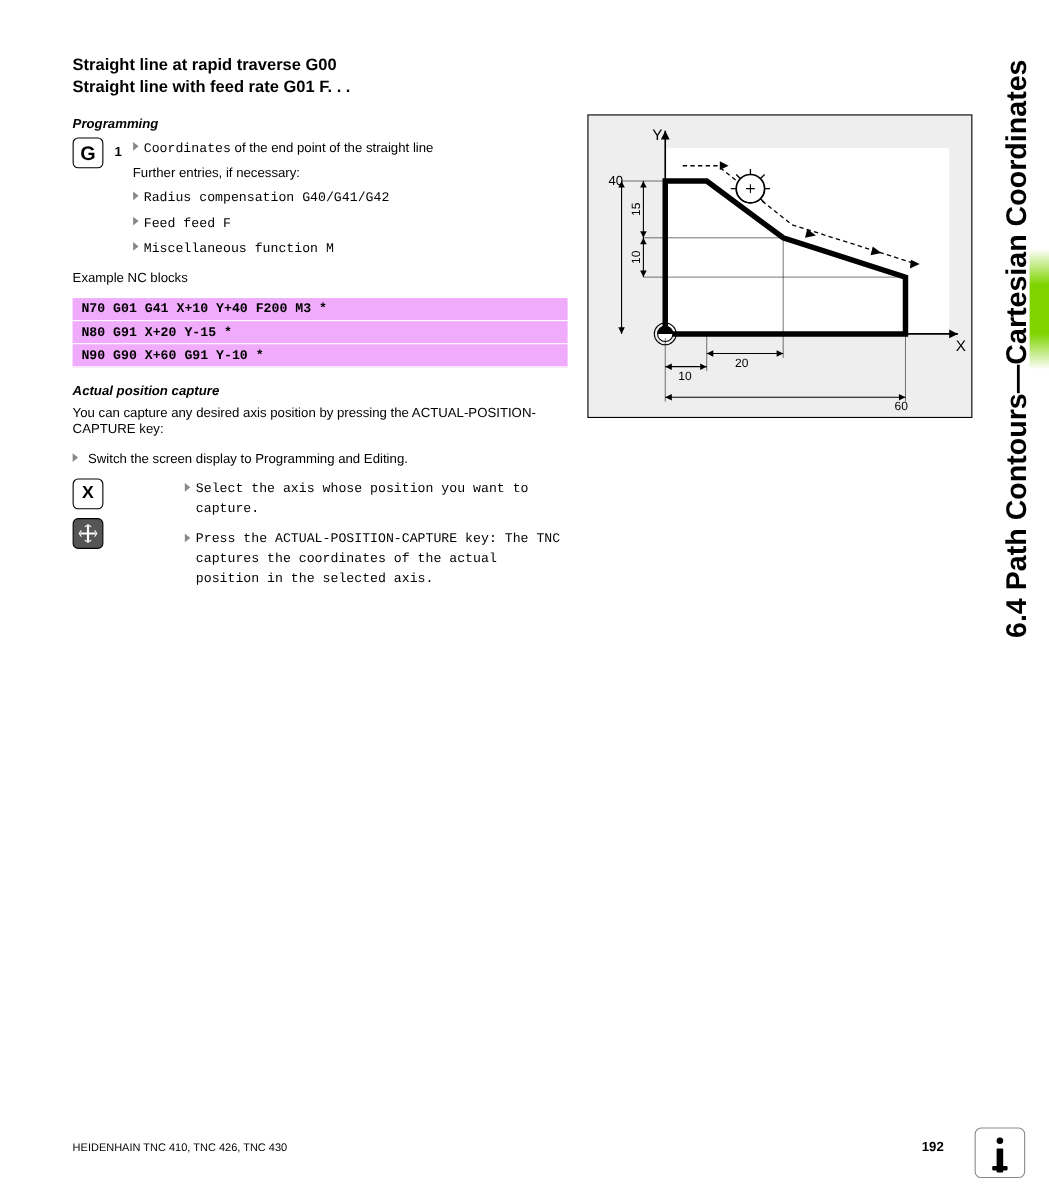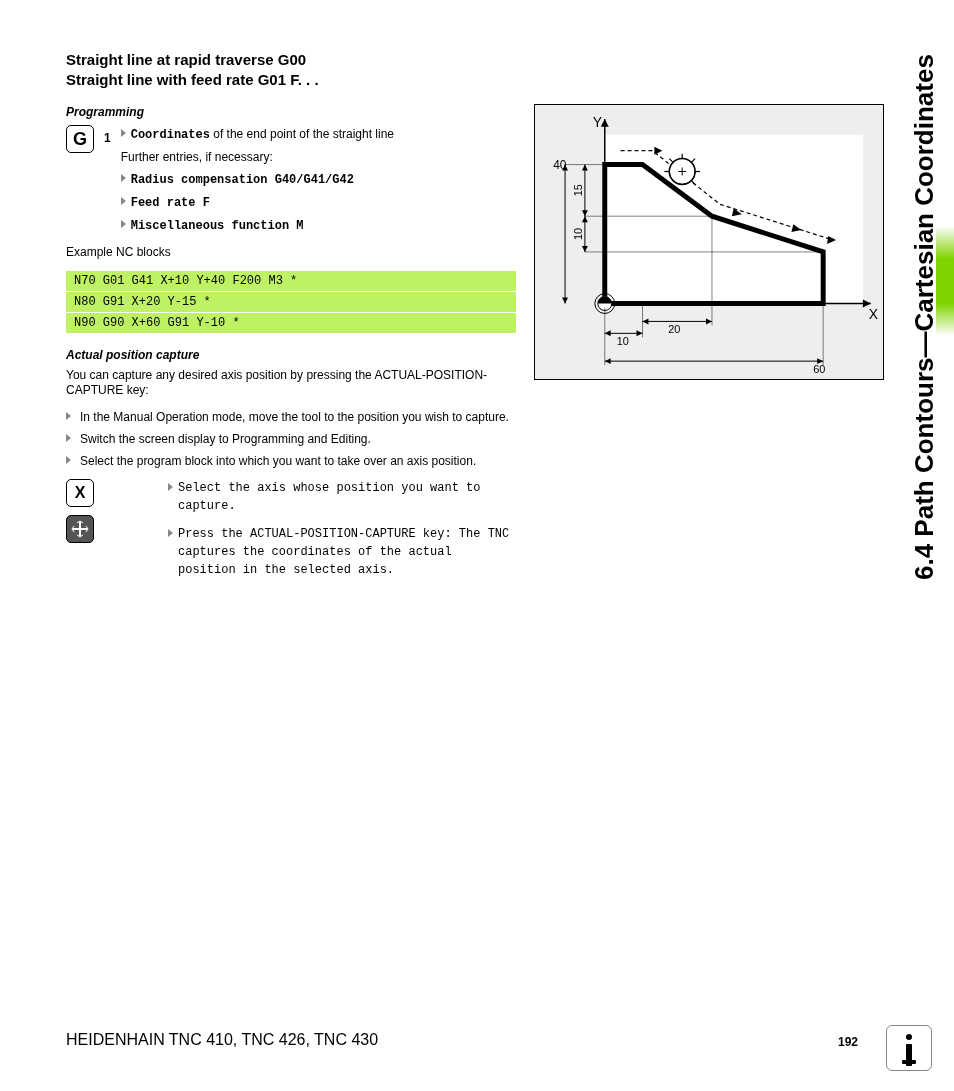--- a/index.html
+++ b/index.html
@@ -53,28 +53,28 @@
   .prog-line {
     font-size: 12px;
     line-height: 1.5;
     margin-bottom: 4px;
     position: relative;
     padding-left: 10px;
   }
   .tri { position: absolute; left: 0; top: 4px; width: 0; height: 0;
          border-top: 4px solid transparent; border-bottom: 4px solid transparent;
          border-left: 5px solid #888; }
-  .mono { font-family: "Courier New", monospace; font-weight: bold; font-size: 12px; }
+  .mono { font-family: "Courier New", monospace; font-weight: normal; font-size: 12px; }
   .nc-block {
-    background: #bef264;
+    background: #f0abfc;
     border-bottom: 1px solid #fff;
     padding: 3px 8px;
     font-family: "Courier New", monospace;
     font-size: 12px;
-    font-weight: normal;
+    font-weight: bold;
   }
   .nc-wrap { margin: 6px 0 14px 0; }
   ul.arrow-list { list-style: none; margin: 0 0 10px 0; }
   ul.arrow-list li {
     position: relative; padding-left: 14px;
     font-size: 12px; line-height: 1.35; margin-bottom: 6px;
   }
   ul.arrow-list li .tri { top: 3px; }
   .capture-row { display: flex; gap: 14px; margin-bottom: 10px; align-items: flex-start; }
   .key-X, .key-plus {
@@ -114,21 +114,21 @@
     position: absolute;
     right: 0; top: 226px;
     width: 18px; height: 110px;
     background: linear-gradient(to bottom, #fff, #7fd400 30%, #7fd400 70%, #fff);
   }
 
   
   .footer {
     position: absolute;
     left: 66px; bottom: 42px;
-    font-size: 16px;
+    font-size: 10px;
   }
   .pagenum {
     position: absolute;
     right: 96px; bottom: 42px;
     font-size: 12px; font-weight: bold;
   }
   .info-icon {
     position: absolute;
     right: 22px; bottom: 20px;
     width: 46px; height: 46px;
@@ -156,43 +156,41 @@
           <span class="tri"></span>
           <span class="mono">Coordinates</span><span> of the end point of the straight line</span>
         </div>
         <div class="prog-line" style="padding-left:0">Further entries, if necessary:</div>
         <div class="prog-line">
           <span class="tri"></span>
           <span class="mono">Radius compensation G40/G41/G42</span>
         </div>
         <div class="prog-line">
           <span class="tri"></span>
-          <span class="mono">Feed rate F</span>
+          <span class="mono">Feed feed F</span>
         </div>
         <div class="prog-line">
           <span class="tri"></span>
           <span class="mono">Miscellaneous function M</span>
         </div>
       </div>
     </div>
 
     <p class="body" style="margin-top:4px">Example NC blocks</p>
     <div class="nc-wrap">
       <div class="nc-block">N70 G01 G41 X+10 Y+40 F200 M3 *</div>
       <div class="nc-block">N80 G91 X+20 Y-15  *</div>
       <div class="nc-block">N90 G90 X+60 G91 Y-10 *</div>
     </div>
 
     <div class="subhead">Actual position capture</div>
     <p class="body">You can capture any desired axis position by pressing the ACTUAL-POSITION-CAPTURE key:</p>
 
     <ul class="arrow-list">
-      <li><span class="tri"></span><span>In the Manual Operation mode, move the tool to the position you wish to capture.</span></li>
       <li><span class="tri"></span><span>Switch the screen display to Programming and Editing.</span></li>
-      <li><span class="tri"></span><span>Select the program block into which you want to take over an axis position.</span></li>
     </ul>
 
     <div class="capture-row">
       <div class="key-col">
         <div class="key-X">X</div>
         <div class="key-plus">
           <svg width="18" height="18" viewBox="0 0 18 18">
               <path d="M9 2v14M2 9h14" stroke="#fff" stroke-width="2"></path>
               <path d="M6 3l3-2 3 2M6 15l3 2 3-2M3 6l-2 3 2 3M15 6l2 3-2 3" stroke="#fff" stroke-width="1" fill="none"></path>
             </svg>

